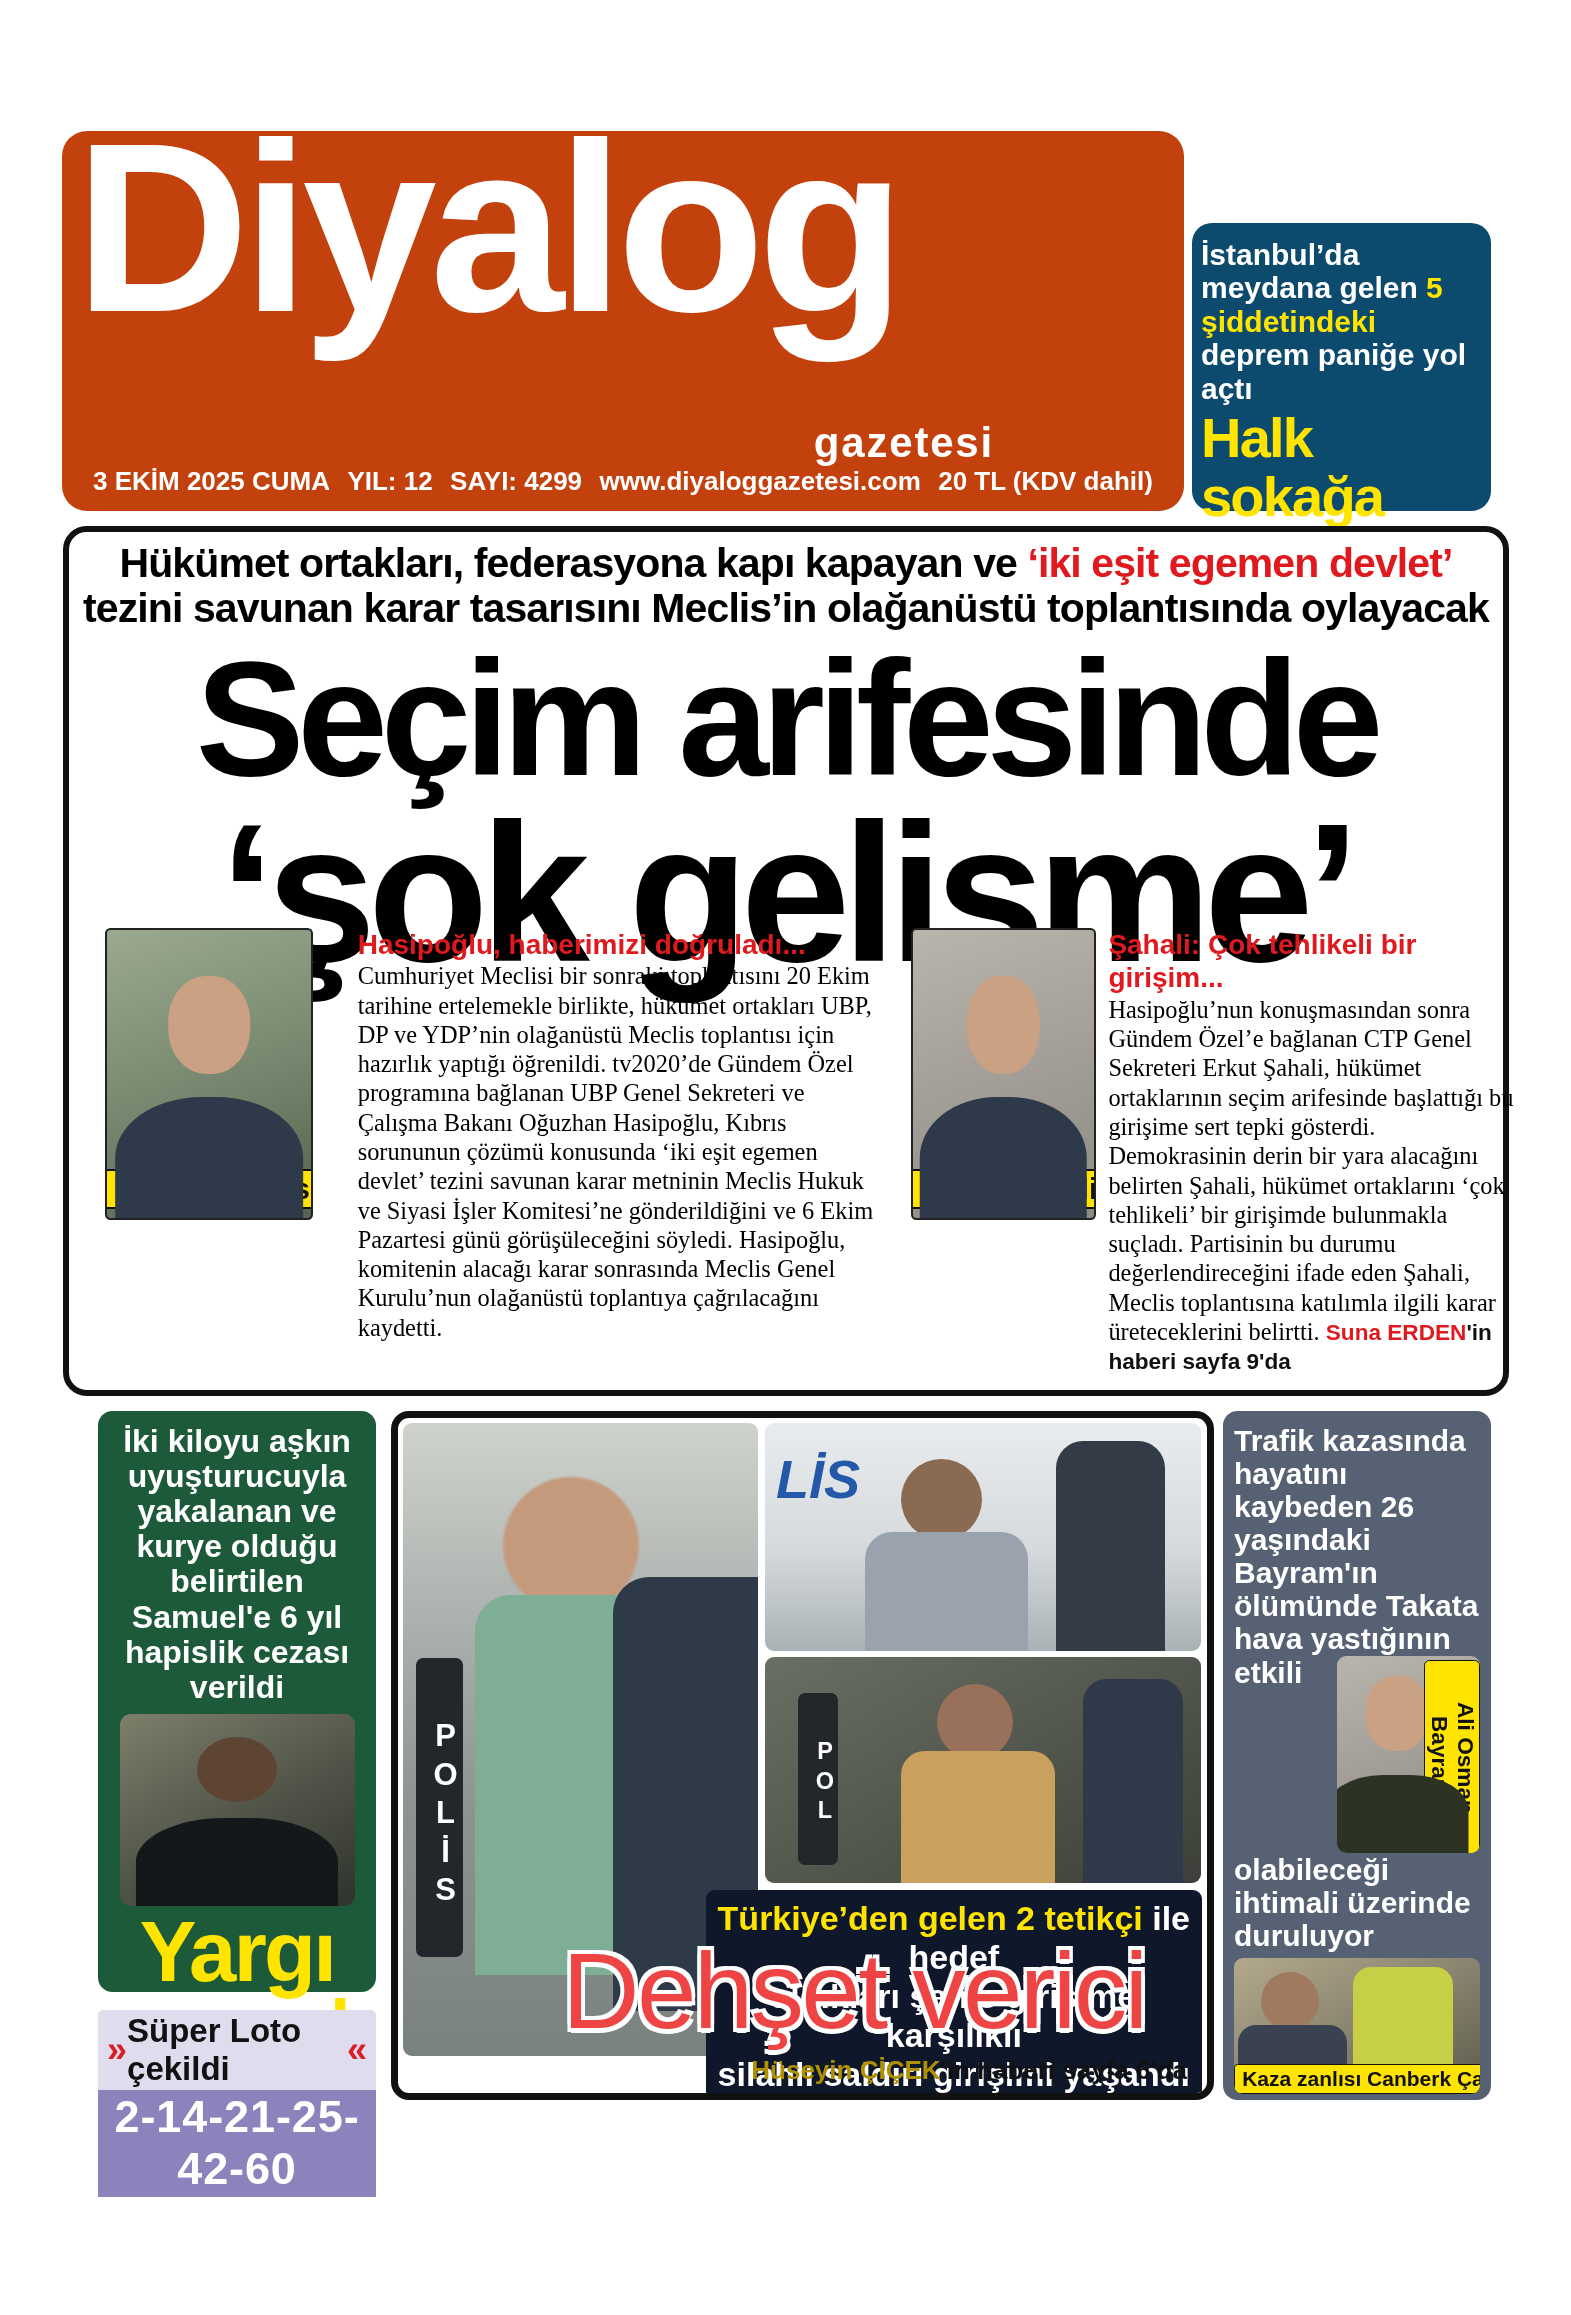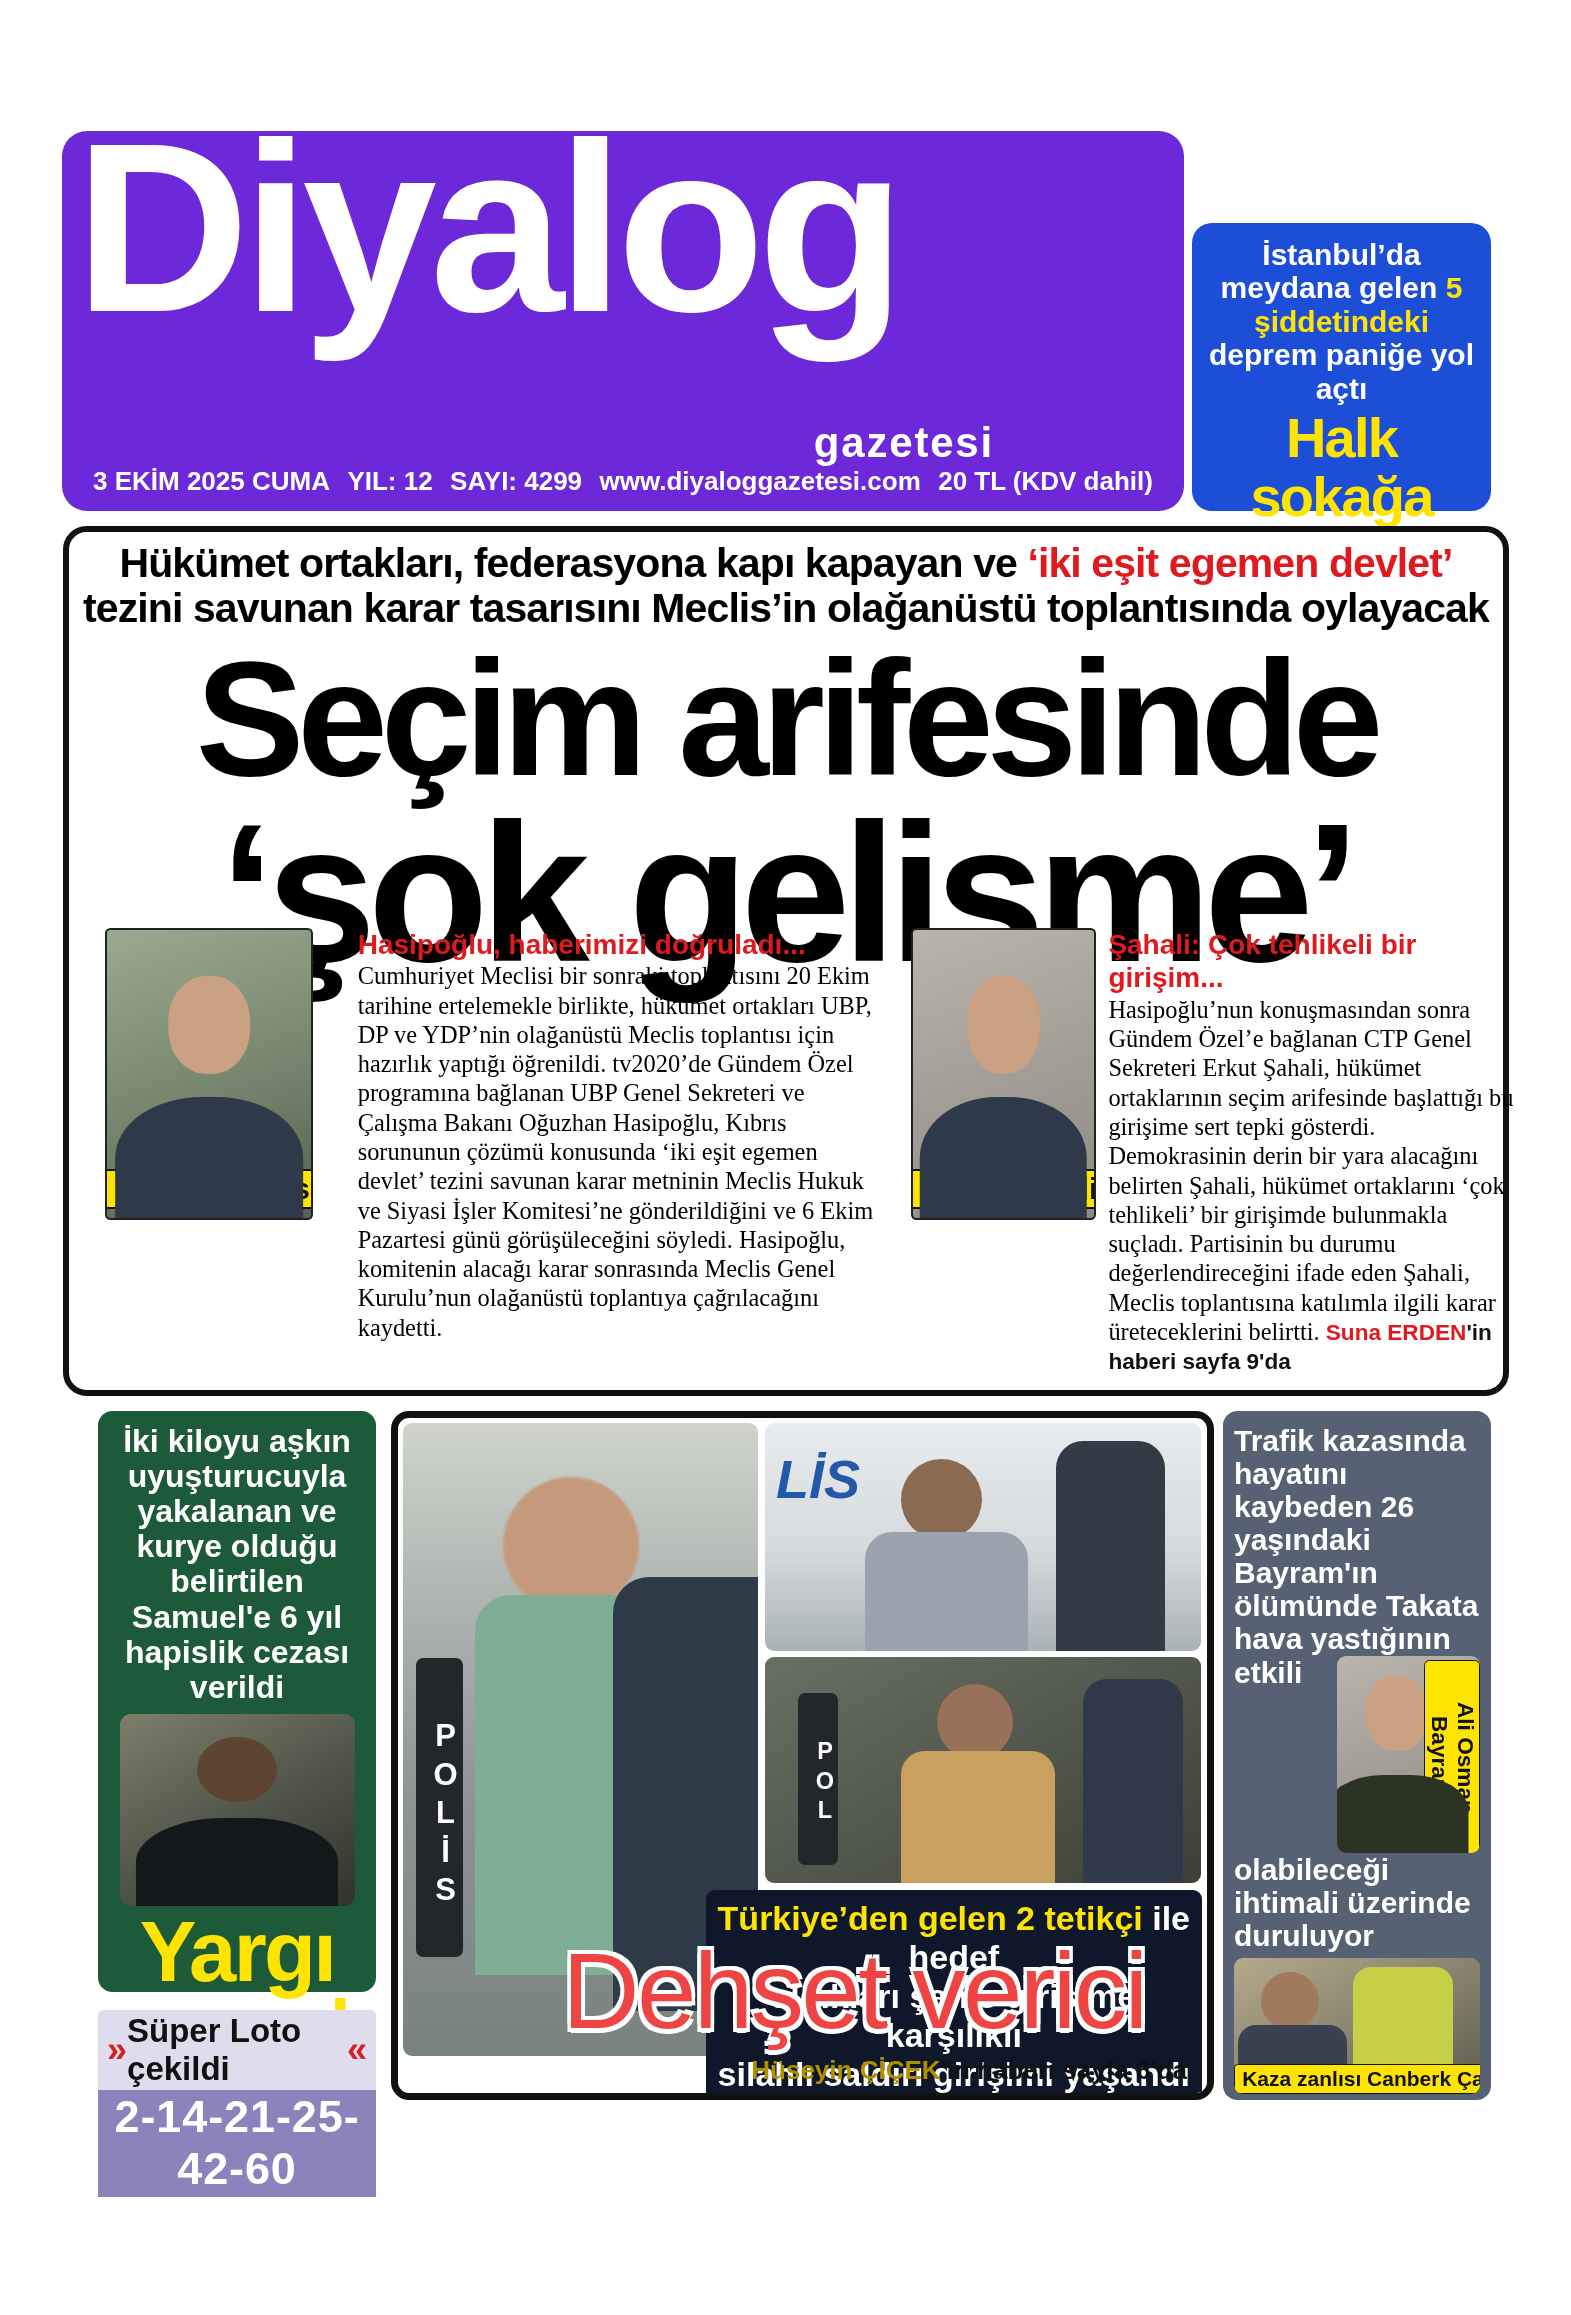--- a/index.html
+++ b/index.html
@@ -2,29 +2,29 @@
 <html style="font-size:14.5px"><head>
 <meta charset="utf-8">
 <style>
   html,body{margin:0;padding:0;background:#e8e8e8;}
   #page{position:relative;width:1571px;height:2316px;background:#fff;
         font-family:"Liberation Sans",sans-serif;overflow:hidden;margin:0 auto;}
   .abs{position:absolute;}
   .ctr{text-align:center;}
 
   
-  #masthead{left:62px;top:131px;width:1122px;height:380px;background:#6d28d9;border-radius:25px;}
+  #masthead{left:62px;top:131px;width:1122px;height:380px;background:#c2410c;border-radius:25px;}
   #logo{left:12.7px;top:-43px;width:1122px;color:#fff;font-size:242px;font-weight:bold;letter-spacing:-7.2px;}
   #logo-sub{right:190px;top:288px;color:#fff;font-size:42px;font-weight:bold;letter-spacing:1.8px;}
   #mast-info{left:0;bottom:14.5px;width:100%;display:flex;justify-content:space-between;
              padding:0 31px;box-sizing:border-box;color:#fff;font-size:26px;font-weight:bold;}
 
   
-  #quake{left:1192px;top:223px;width:299px;height:288px;background:#1d4ed8;border-radius:20px;
-         color:#fff;padding:14.5px 9px 9px;box-sizing:border-box;text-align:center;}
+  #quake{left:1192px;top:223px;width:299px;height:288px;background:#0c4a6e;border-radius:20px;
+         color:#fff;padding:14.5px 9px 9px;box-sizing:border-box;}
   #quake .l1{font-size:30px;font-weight:bold;line-height:1.12;}
   #quake .yel{color:#ffe400;}
   #quake .halk{font-size:56px;font-weight:bold;color:#ffe400;line-height:1.05;margin-top:3.6px;letter-spacing:-1.8px;}
   #quake .dok{font-size:76px;font-weight:bold;line-height:0.95;letter-spacing:-2.7px;}
   #quake .rule{width:78%;height:2.7px;background:#fff;margin:9px auto 5.4px;}
   #quake .ref{font-size:22px;font-weight:bold;}
 
   
   #lead{left:63px;top:526px;width:1446px;height:870px;border:6.3px solid #111;border-radius:23.5px;
         box-sizing:border-box;background:#fff;}

